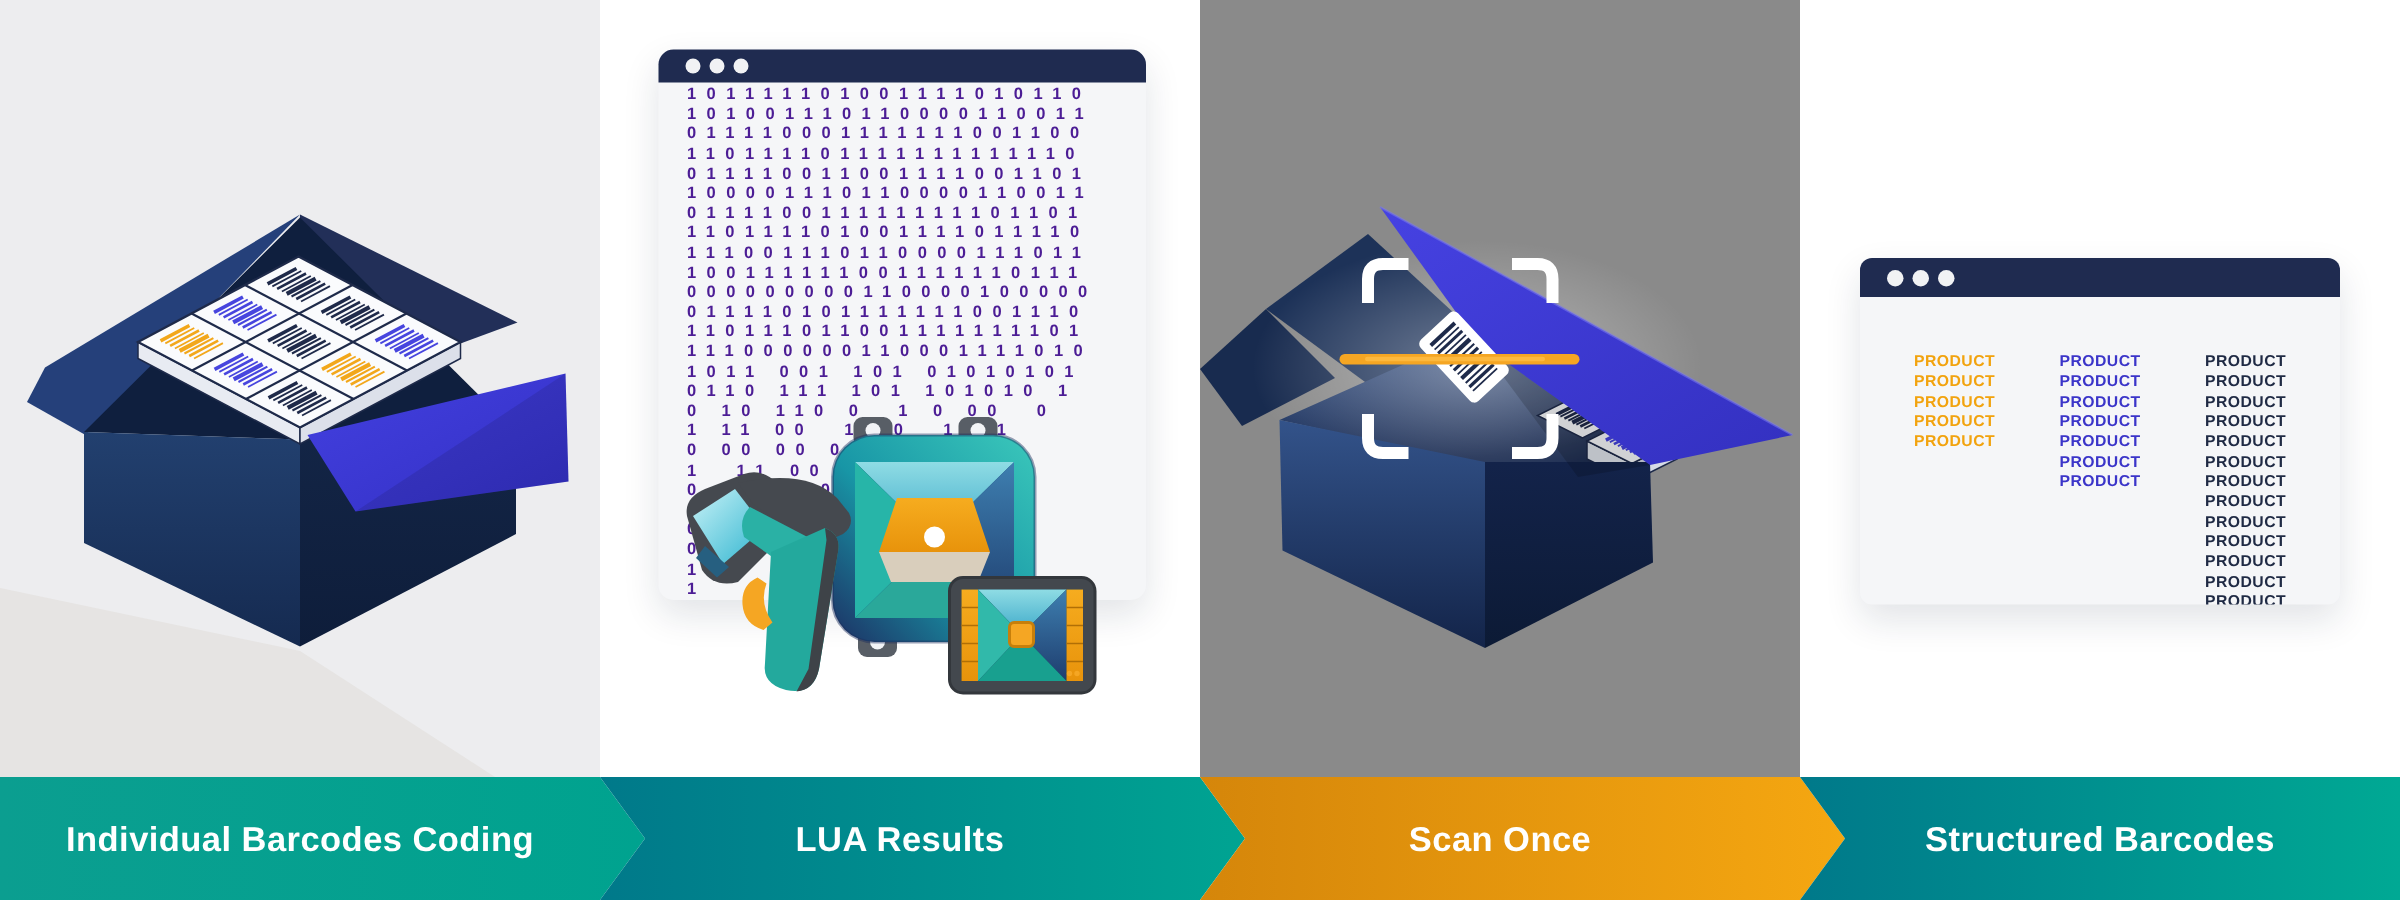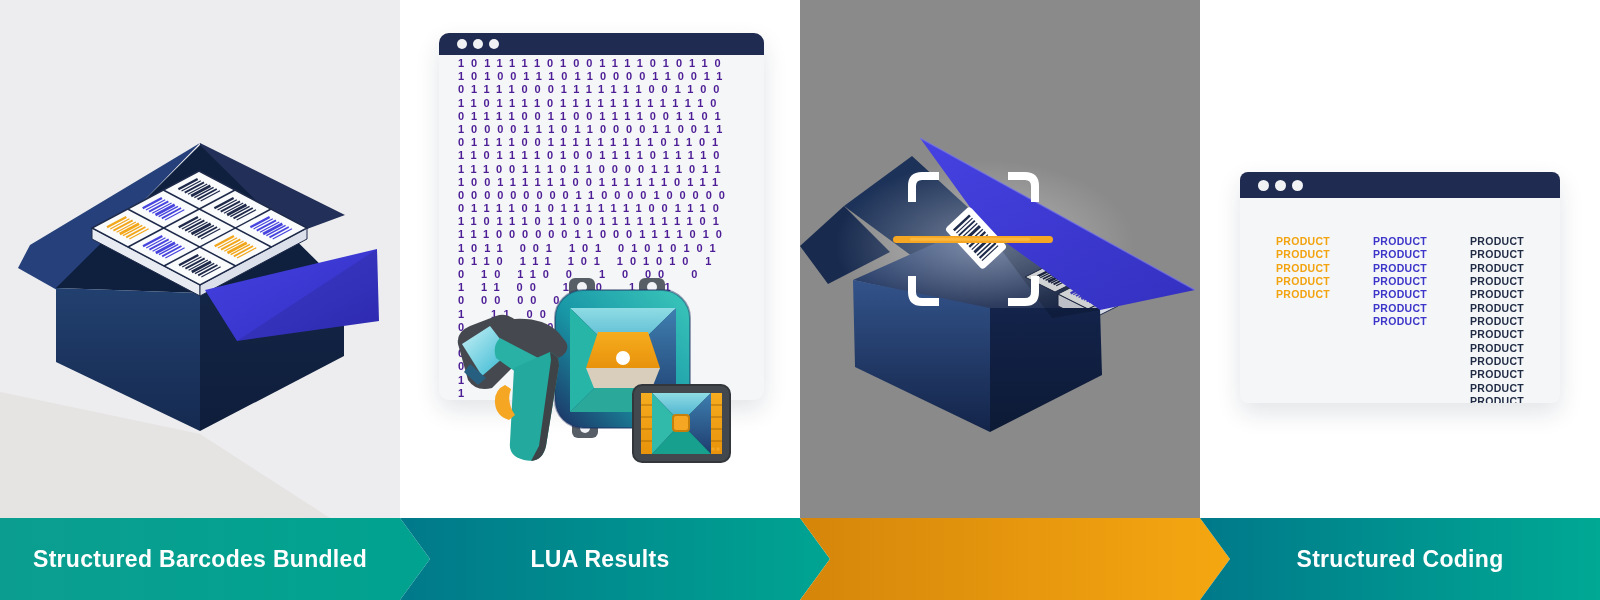--- a/index.html
+++ b/index.html
@@ -445,17 +445,18 @@
       <linearGradient id="segg3" class="seg-grad" x1="0" y1="0" x2="1" y2="0">
         <stop class="st0" offset="0" stop-color="#00798A"></stop>
           <stop class="st1" offset="1" stop-color="#00A994"></stop>
       </linearGradient>
     </defs>
     <polygon points="0,0 400,0 430,41 400,82 0,82" fill="url(#segg0)"></polygon>
     <polygon points="400,0 800,0 830,41 800,82 400,82 430,41" fill="url(#segg1)"></polygon>
     <polygon points="800,0 1200,0 1230,41 1200,82 800,82 830,41" fill="url(#segg2)"></polygon>
     <polygon points="1200,0 1600,0 1600,82 1200,82 1230,41" fill="url(#segg3)"></polygon>
   </svg>
-  <div class="step-label" style="left:0;">Structured Barcodes Bundled</div>
+  <div class="step-label" style="left:0;">Individual Barcodes Coding</div>
   <div class="step-label" style="left:400px;">LUA Results</div>
-  <div class="step-label" style="left:1200px;">Structured Coding</div>
+  <div class="step-label" style="left:800px;">Scan Once</div>
+  <div class="step-label" style="left:1200px;">Structured Barcodes</div>
 
 </div>
 
 </body></html>

